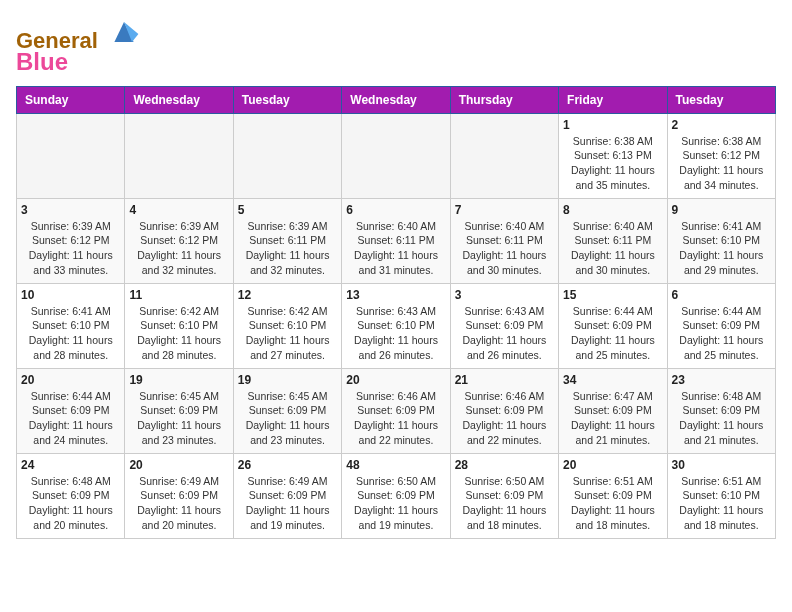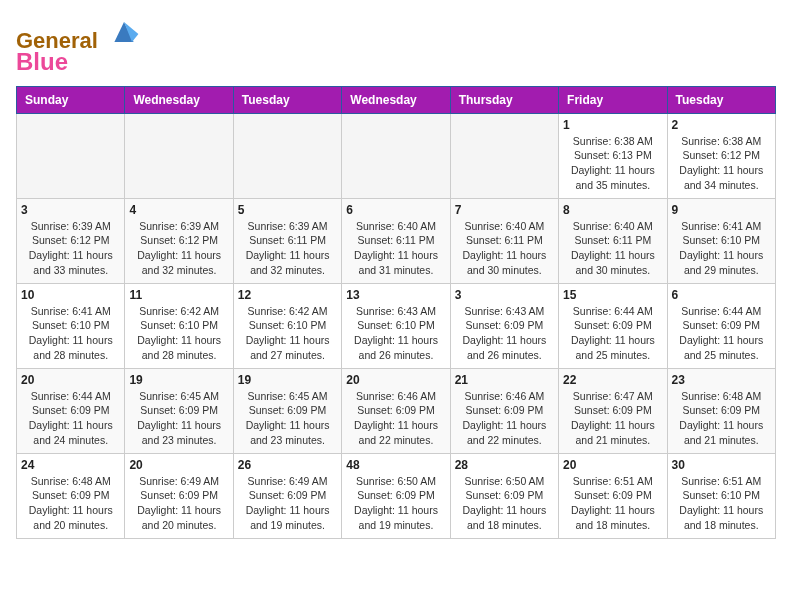--- a/index.html
+++ b/index.html
@@ -257,21 +257,21 @@
 Sunset: 6:09 PM
 Daylight: 11 hours and 22 minutes.</div>
         </td>
         <td>
           <div class="day-num">21</div>
           <div class="day-info" style="white-space: pre-line;">Sunrise: 6:46 AM
 Sunset: 6:09 PM
 Daylight: 11 hours and 22 minutes.</div>
         </td>
         <td>
-          <div class="day-num">22</div>
+          <div class="day-num">34</div>
           <div class="day-info" style="white-space: pre-line;">Sunrise: 6:47 AM
 Sunset: 6:09 PM
 Daylight: 11 hours and 21 minutes.</div>
         </td>
         <td>
           <div class="day-num">23</div>
           <div class="day-info" style="white-space: pre-line;">Sunrise: 6:48 AM
 Sunset: 6:09 PM
 Daylight: 11 hours and 21 minutes.</div>
         </td>

